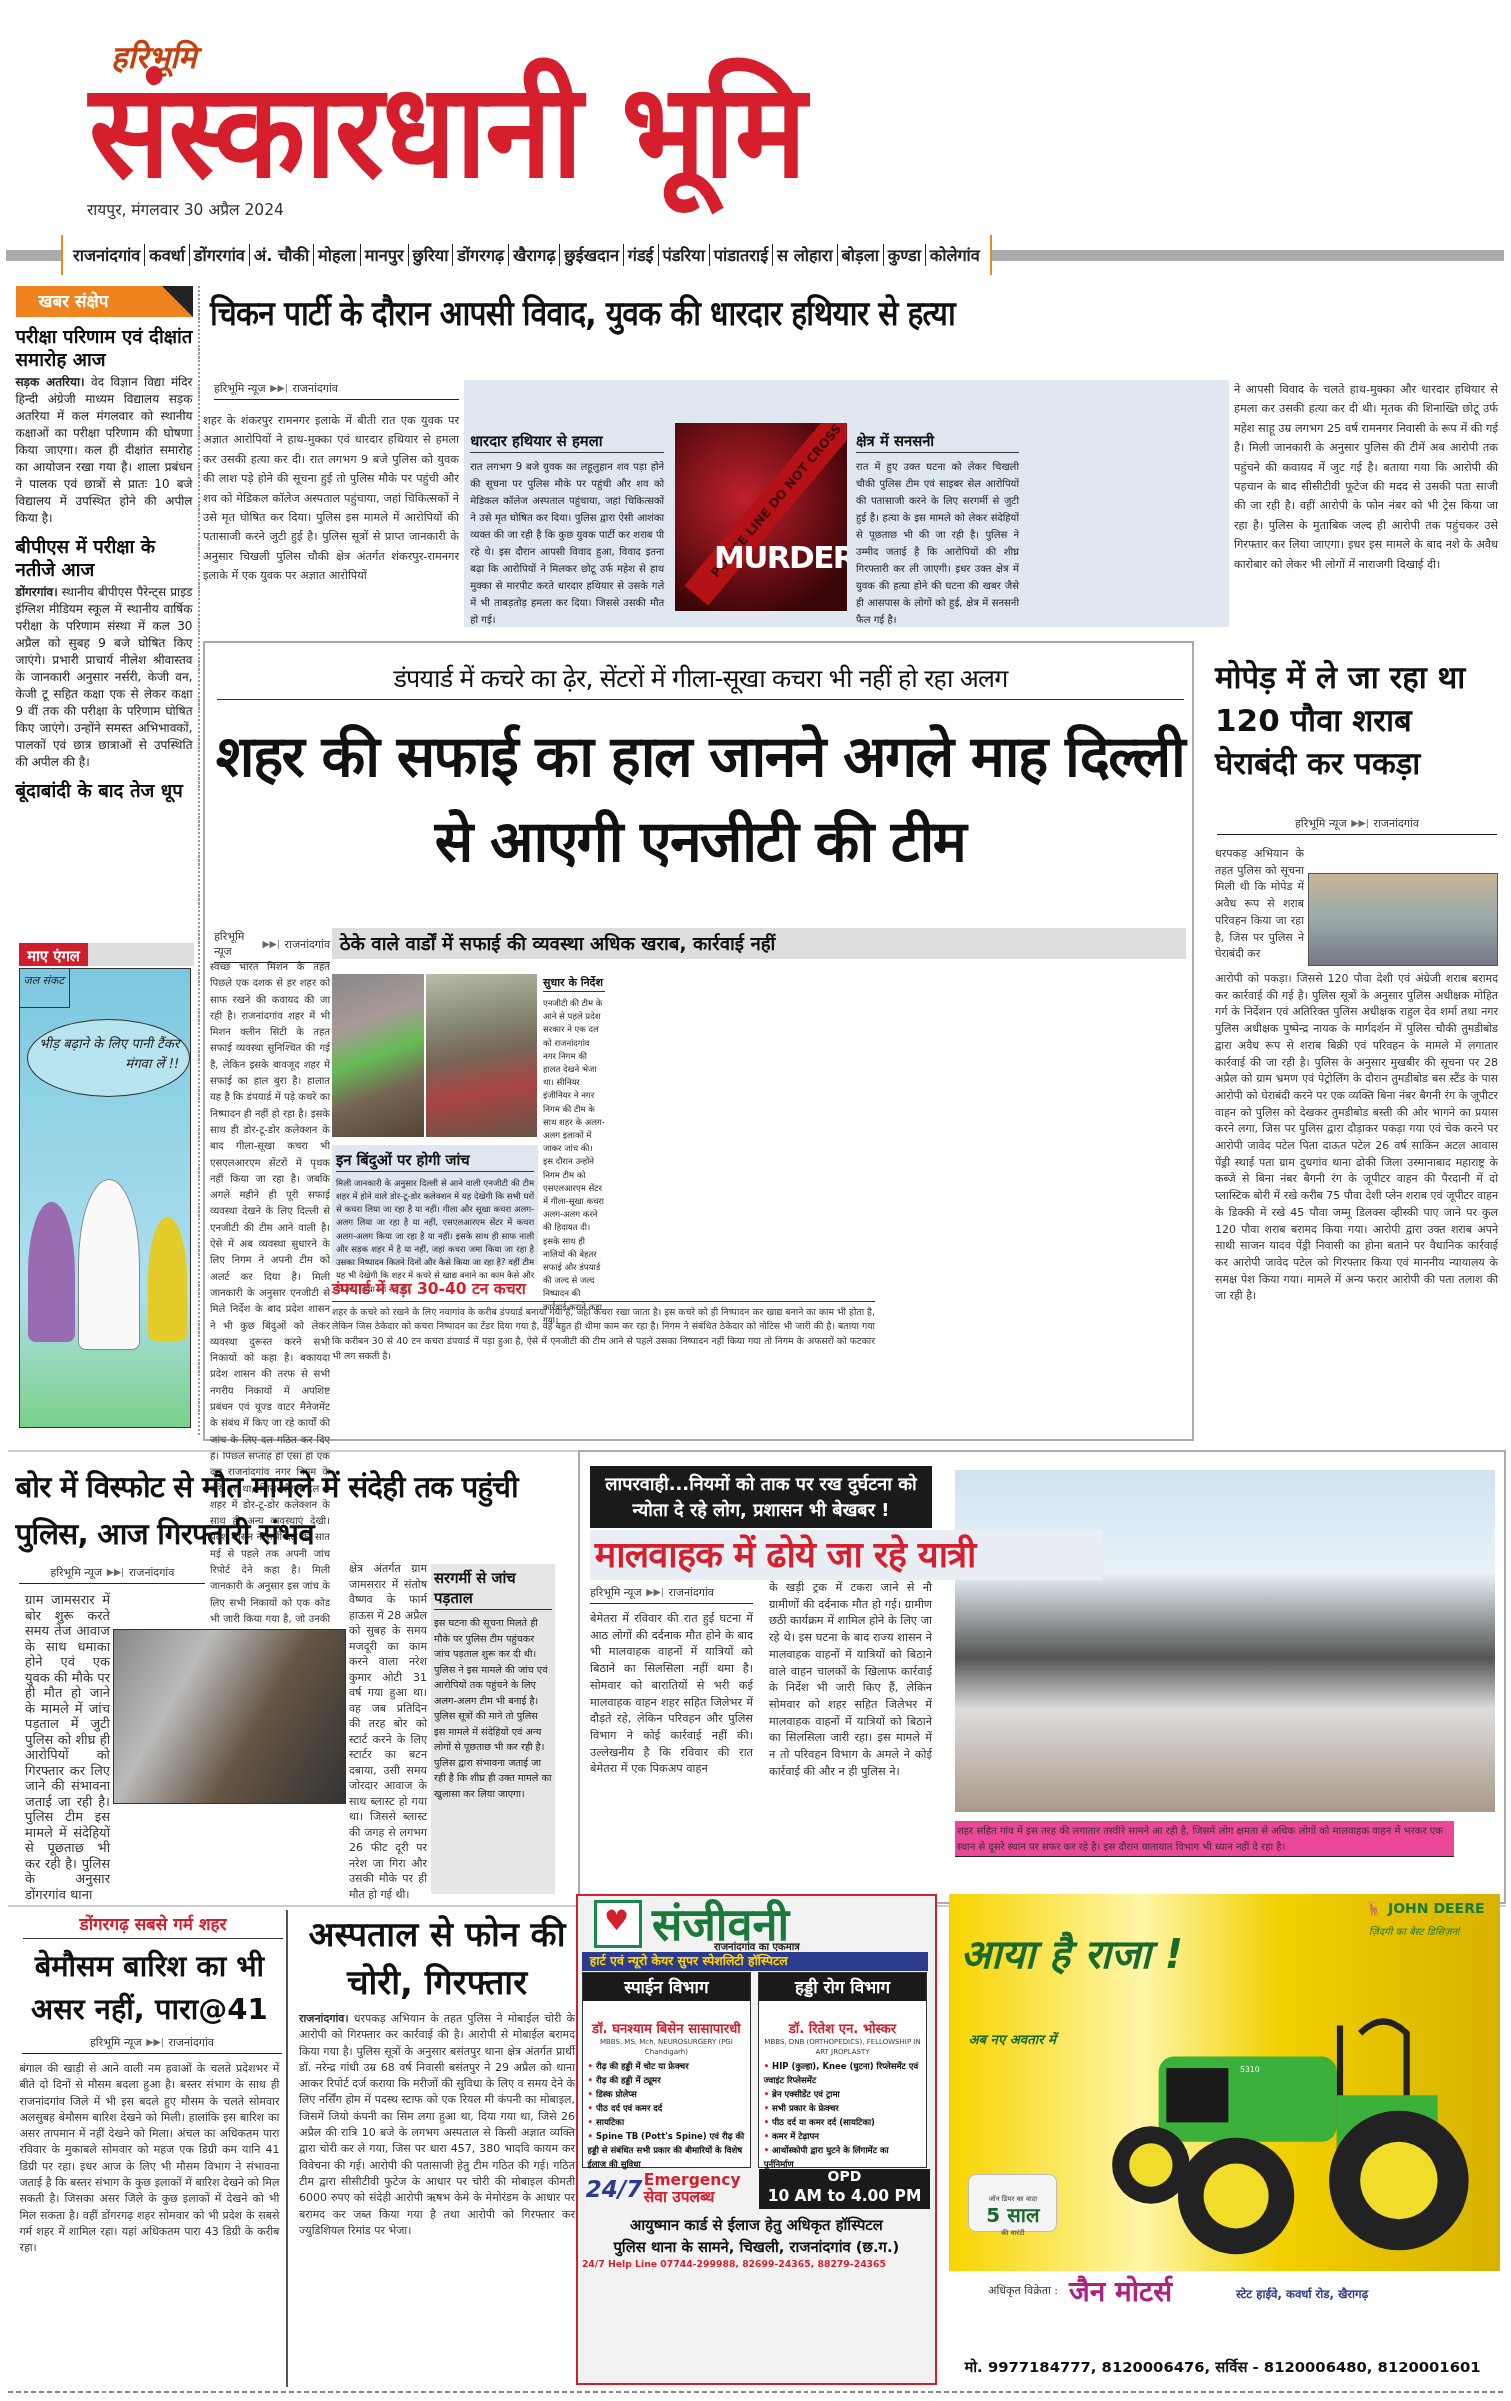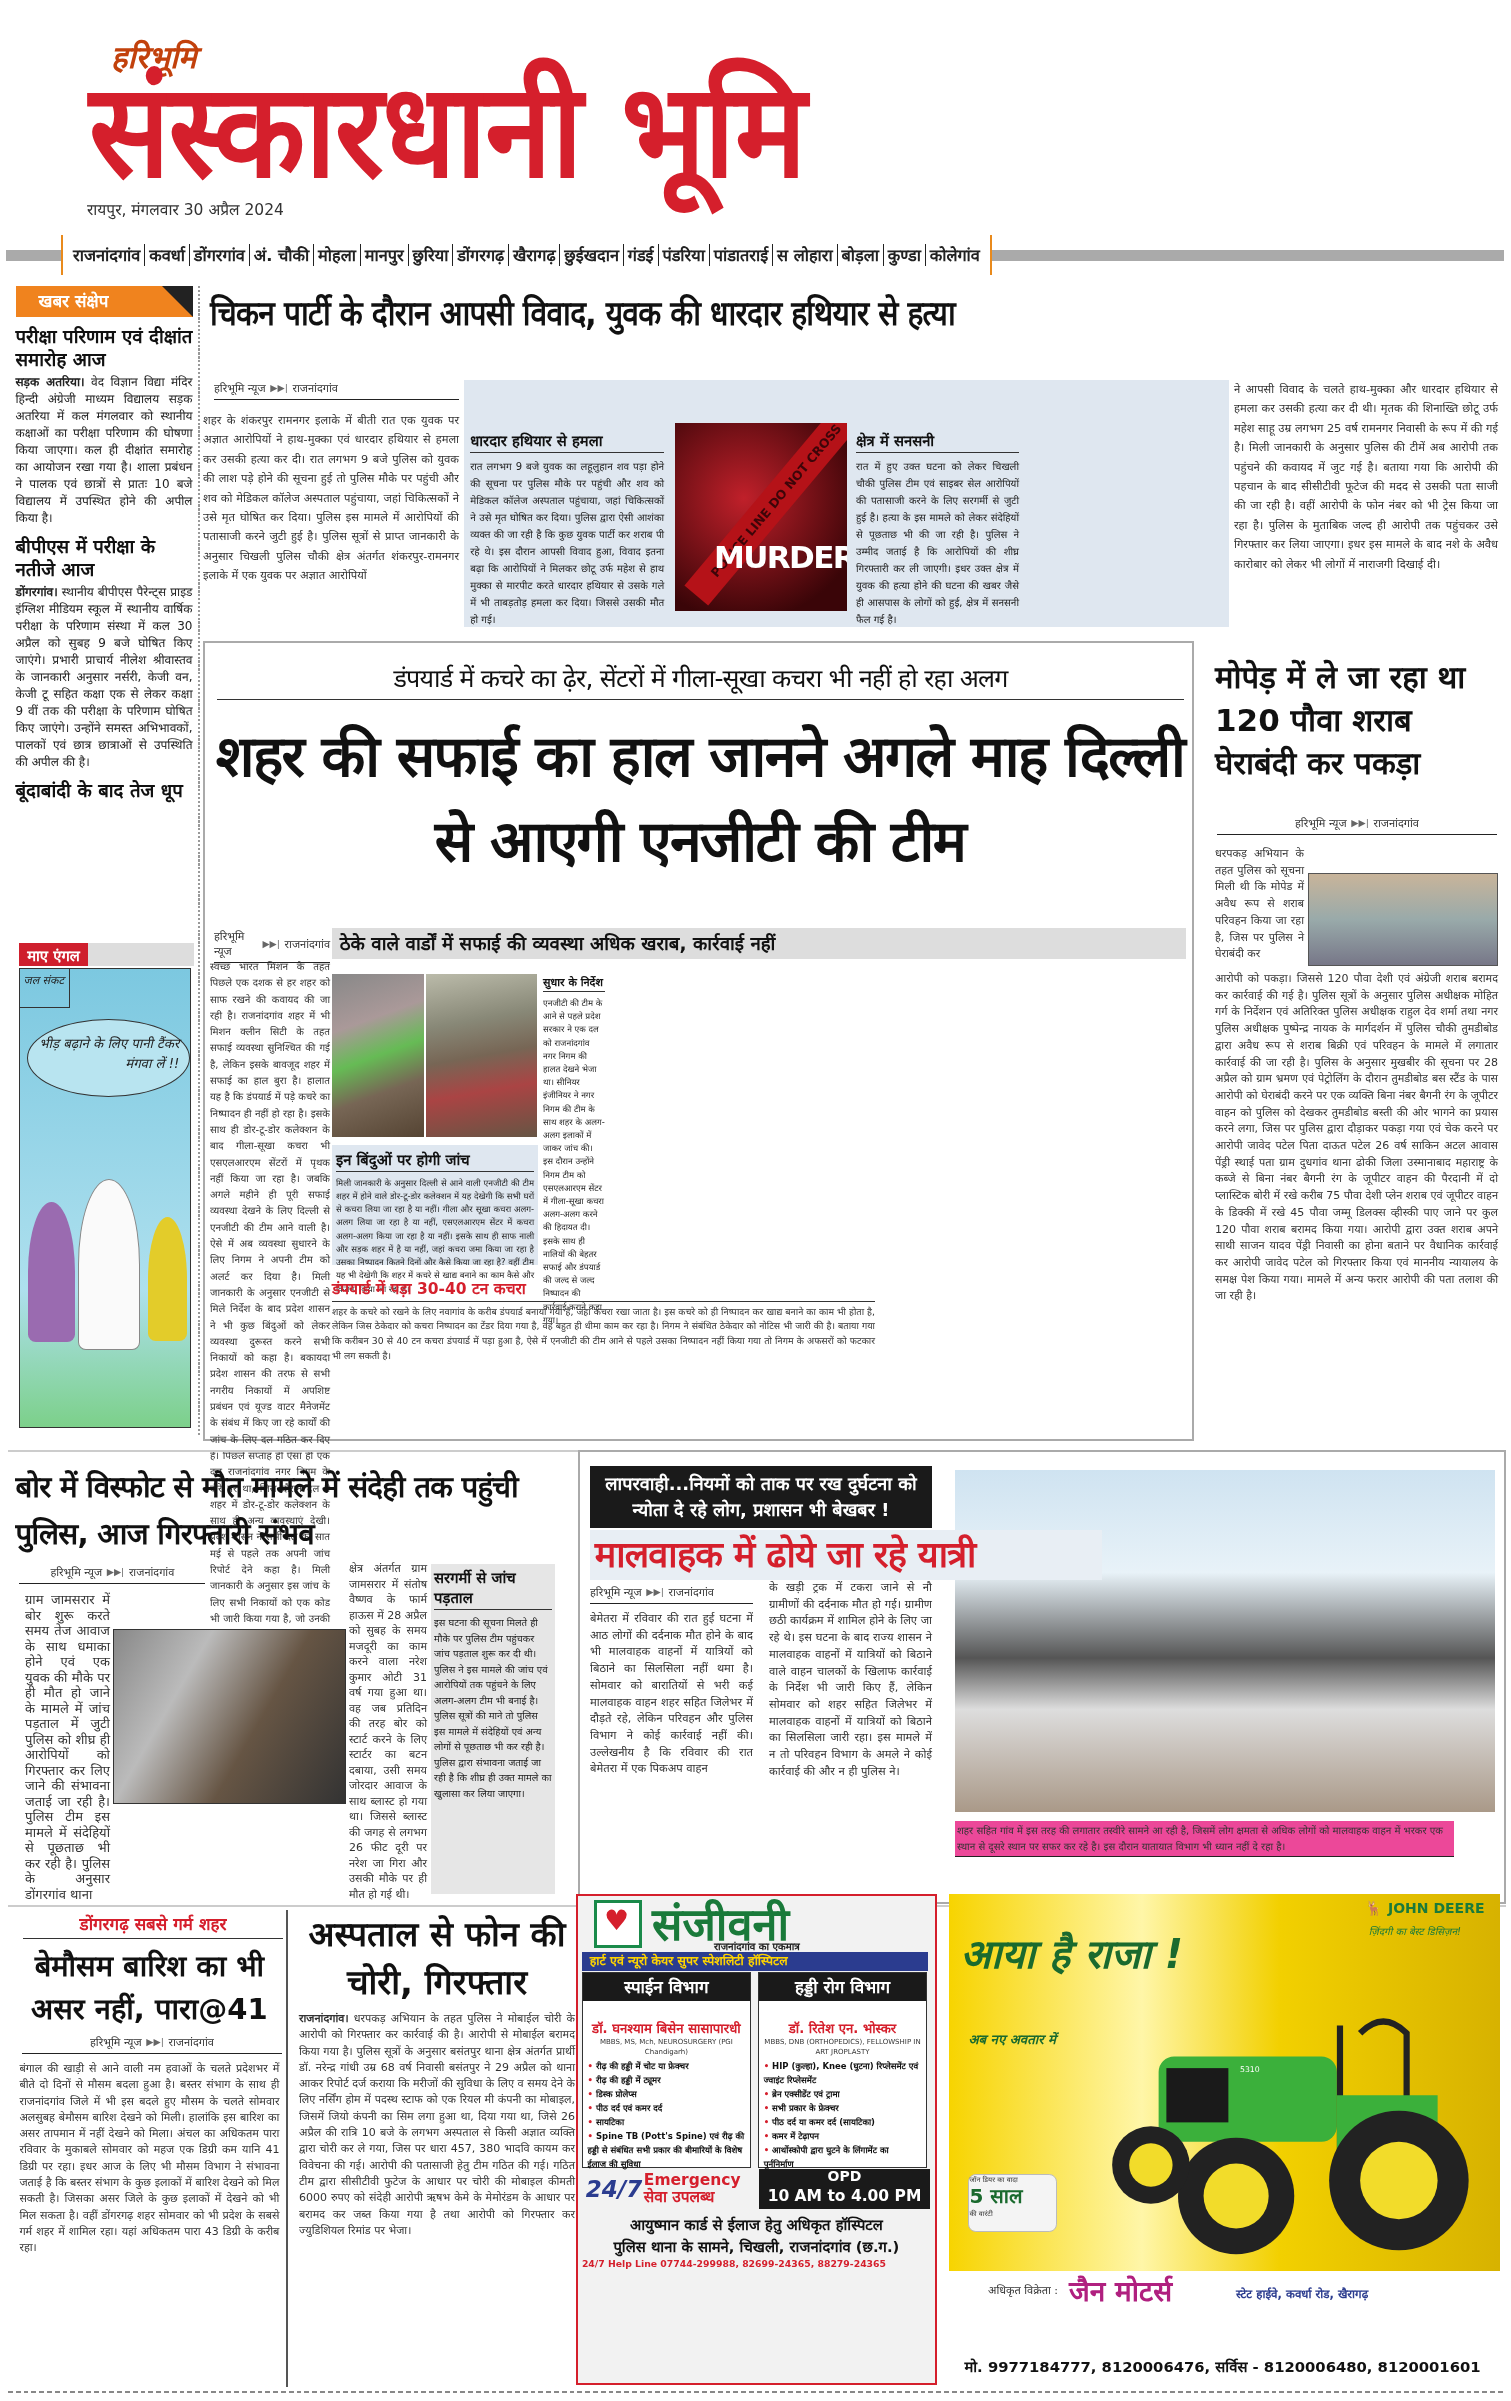--- a/index.html
+++ b/index.html
@@ -132,21 +132,21 @@
 #sanj-help{position:absolute;left:3.9px;top:362px;width:349px;font-size:9.3px;font-weight:bold;color:#d51f2c;white-space:nowrap}
 
 
 #jd{left:949px;top:1894px;width:551px;height:491px}
 #jd-bg{position:absolute;left:0;top:0;width:551px;height:377px;background:linear-gradient(90deg,#f7d400,#fff6a8 35%,#f2d000 60%,#d7b200)}
 #jd-logo{position:absolute;right:15.5px;top:6.2px;font-size:14px;font-weight:bold;color:#1a7a3a}
 #jd-tagline{position:absolute;right:39px;top:29.5px;font-size:10px;color:#1a7a3a;font-style:italic;text-align:center}
 #jd-headline{position:absolute;left:11.6px;top:39px;font-size:40px;font-weight:bold;color:#1a6a2e;line-height:43px;font-style:italic}
 #jd-sub{position:absolute;left:19.4px;top:136px;font-size:13.2px;font-weight:bold;color:#1a6a2e;font-style:italic}
 #jd-tractor{position:absolute;left:155px;top:116px;width:365px;height:248px}
-#jd-warranty{position:absolute;left:19.4px;top:280px;width:89px;height:58px;background:#f4f4f4;border:1.6px solid #bbb;border-radius:7.8px;padding-top:0}
+#jd-warranty{position:absolute;left:19.4px;top:280px;width:89px;height:58px;background:#f4f4f4;border:1.6px solid #bbb;border-radius:7.8px;text-align:center;padding-top:19px}
 #jd-warranty .a{font-size:7px;color:#333}
 #jd-warranty .b{font-size:20px;font-weight:bold;color:#1a6a2e;line-height:25px}
 #jd-warranty .c{font-size:7px;color:#333}
 #jd-dealer-label{position:absolute;left:39px;top:388px;font-size:11px;color:#333}
 #jd-dealer{position:absolute;left:120px;top:377px;font-size:28px;font-weight:bold;color:#b0207f}
 #jd-dealer-addr{position:absolute;left:287px;top:392px;font-size:11.6px;color:#2b3c8f;font-weight:bold}
 #jd-branch{position:absolute;left:0;top:423px;width:547px;height:33px;background:#1a9a50;color:#fff;font-size:17px;font-weight:bold;text-align:center;line-height:33px}
 #jd-phones{position:absolute;left:0;top:462px;width:547px;font-size:14.8px;font-weight:bold;color:#111;text-align:center;white-space:nowrap}
 #foot-dash{left:7.8px;top:2391px;width:1498px;height:1.6px;background:repeating-linear-gradient(90deg,#888 0 4.7px,transparent 4.7px 7.8px)}
 </style>

